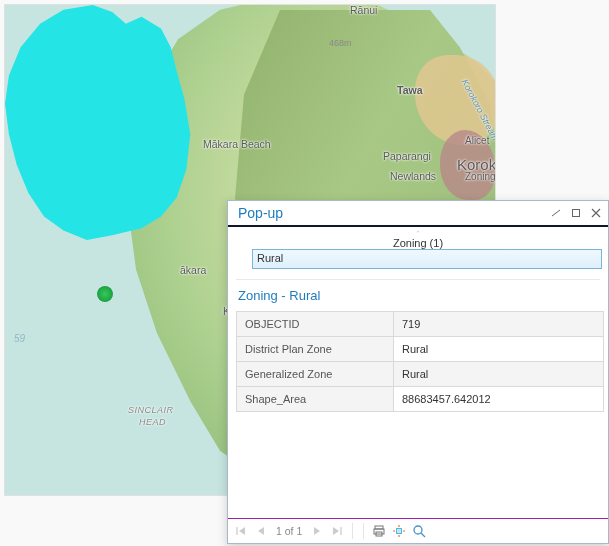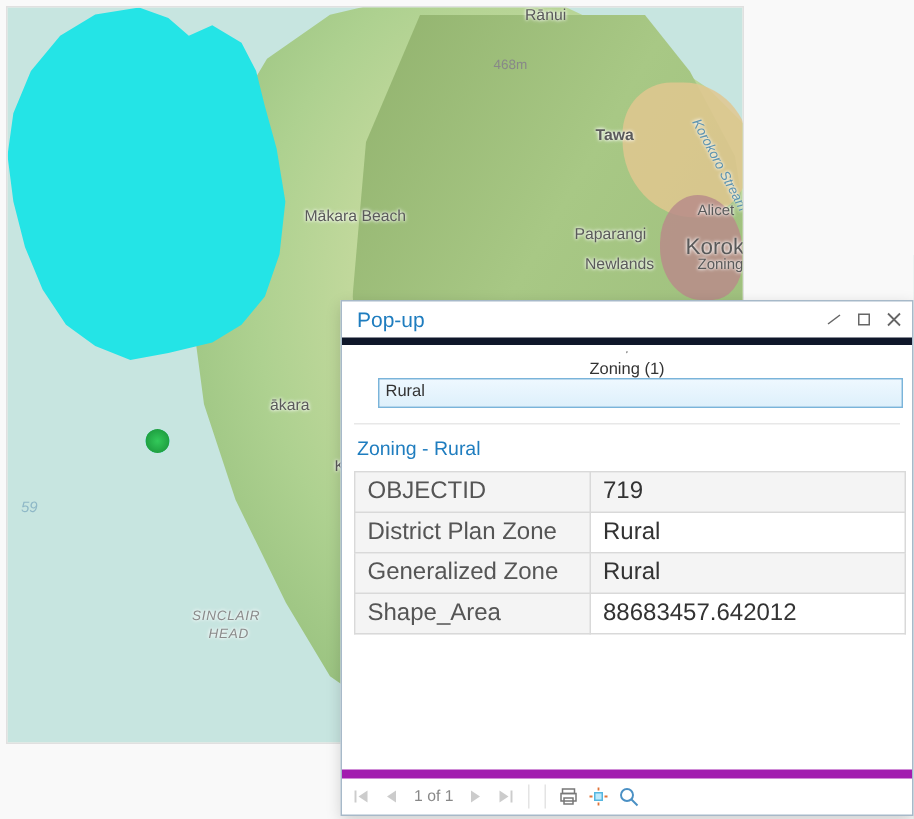--- a/index.html
+++ b/index.html
@@ -13,38 +13,38 @@
   .urban2{left:415px;top:130px;width:55px;height:70px;background:#b88c8a;opacity:.85;border-radius:50% 60% 40% 55%;}
   .sel-zone{left:30px;top:185px;width:195px;height:235px;background:#24e4e6;clip-path:polygon(45% 0%,55% 3%,62% 8%,70% 5%,80% 10%,85% 18%,88% 28%,92% 40%,95% 55%,93% 70%,88% 82%,80% 90%,70% 95%,55% 98%,42% 100%,30% 96%,20% 90%,12% 80%,6% 68%,2% 55%,0% 42%,2% 30%,8% 18%,18% 8%,30% 2%);} 
   .cursor-dot{position:absolute;left:92px;top:281px;width:16px;height:16px;border-radius:50%;background:radial-gradient(circle,#33c95a 0%,#1fa041 70%,#24e4e6 72%);} 
   .map-label{position:absolute;font-size:10.5px;color:#5a5a5a;white-space:nowrap;text-shadow:0 0 2px #fff,0 0 3px #fff;}
   .ml-italic{font-style:italic;color:#8a8a8a;text-align:right;}
   .ml-water{font-style:italic;color:#5d93af;}
   .depth{position:absolute;font-style:italic;color:#8fb8c7;font-size:10px;}
   .scale-marker{position:absolute;font-size:9px;color:#888;}
 
   .popup{position:absolute;left:227px;top:200px;width:380px;height:342px;background:#fff;border:1px solid #a7b9c9;box-shadow:0 3px 10px rgba(0,0,0,.18);display:flex;flex-direction:column;}
-  .popup-titlebar{display:flex;align-items:center;height:24px;padding:0 4px;border-bottom:5px solid #0f172a;justify-content:flex-end;}
+  .popup-titlebar{display:flex;align-items:center;height:24px;padding:0 4px;border-bottom:2px solid #0f172a;justify-content:flex-end;}
   .popup-title{flex:1;font-size:14px;color:#1f7dbf;padding-left:6px;}
   .win-btn{width:16px;height:16px;margin-left:4px;display:flex;align-items:center;justify-content:center;cursor:pointer;color:#666;}
   .win-btn svg{display:block;}
   .popup-body{flex:1;padding:4px 6px 2px 6px;overflow:hidden;display:flex;flex-direction:column;}
   .tree-row{display:flex;align-items:center;height:18px;gap:4px;flex-direction:column;}
   .tree-tri{width:10px;height:10px;}
   .tree-label{color:#333;}
   .tree-selected{margin-left:18px;height:18px;line-height:17px;padding:0 4px;border:1px solid #7ab4da;background:linear-gradient(#eef8ff,#def0fb);color:#333;}
   .divider{height:1px;background:#e8e8e8;margin:10px 2px 6px 2px;}
   .section-title{color:#1f7dbf;font-size:13px;padding:2px 4px 8px 4px;}
-  .attr-table{width:100%;border-collapse:collapse;font-size:16px;margin:0 2px;}
+  .attr-table{width:100%;border-collapse:collapse;font-size:11px;margin:0 2px;}
   .attr-table td{border:1px solid #d9d9d9;padding:4px 8px;height:16px;}
   .attr-table .k{background:#f4f4f4;color:#555;width:140px;}
   .attr-table tr:nth-child(odd) .v{background:#f4f4f4;}
   .attr-table .v{background:#fff;color:#333;}
 
-  .popup-footer{height:24px;display:flex;align-items:center;border-top:6px solid #a21caf;padding:0 4px;gap:2px;user-select:none;}
+  .popup-footer{height:24px;display:flex;align-items:center;border-top:1px solid #a21caf;padding:0 4px;gap:2px;user-select:none;}
   .nav-btn{width:18px;height:16px;display:flex;align-items:center;justify-content:center;color:#888;cursor:pointer;}
   .nav-btn.disabled{color:#ccc;cursor:default;}
   .nav-text{font-size:10.5px;color:#888;padding:0 4px;}
   .footer-sep{width:1px;height:16px;background:#e4e4e4;margin:0 4px;}
   .coords{flex:1;text-align:center;font-size:10.5px;color:#888;}
   .tool-icon{width:18px;height:18px;display:flex;align-items:center;justify-content:center;cursor:pointer;}
   .tool-icon svg{display:block;}
 </style>
 </head>
 <body>

